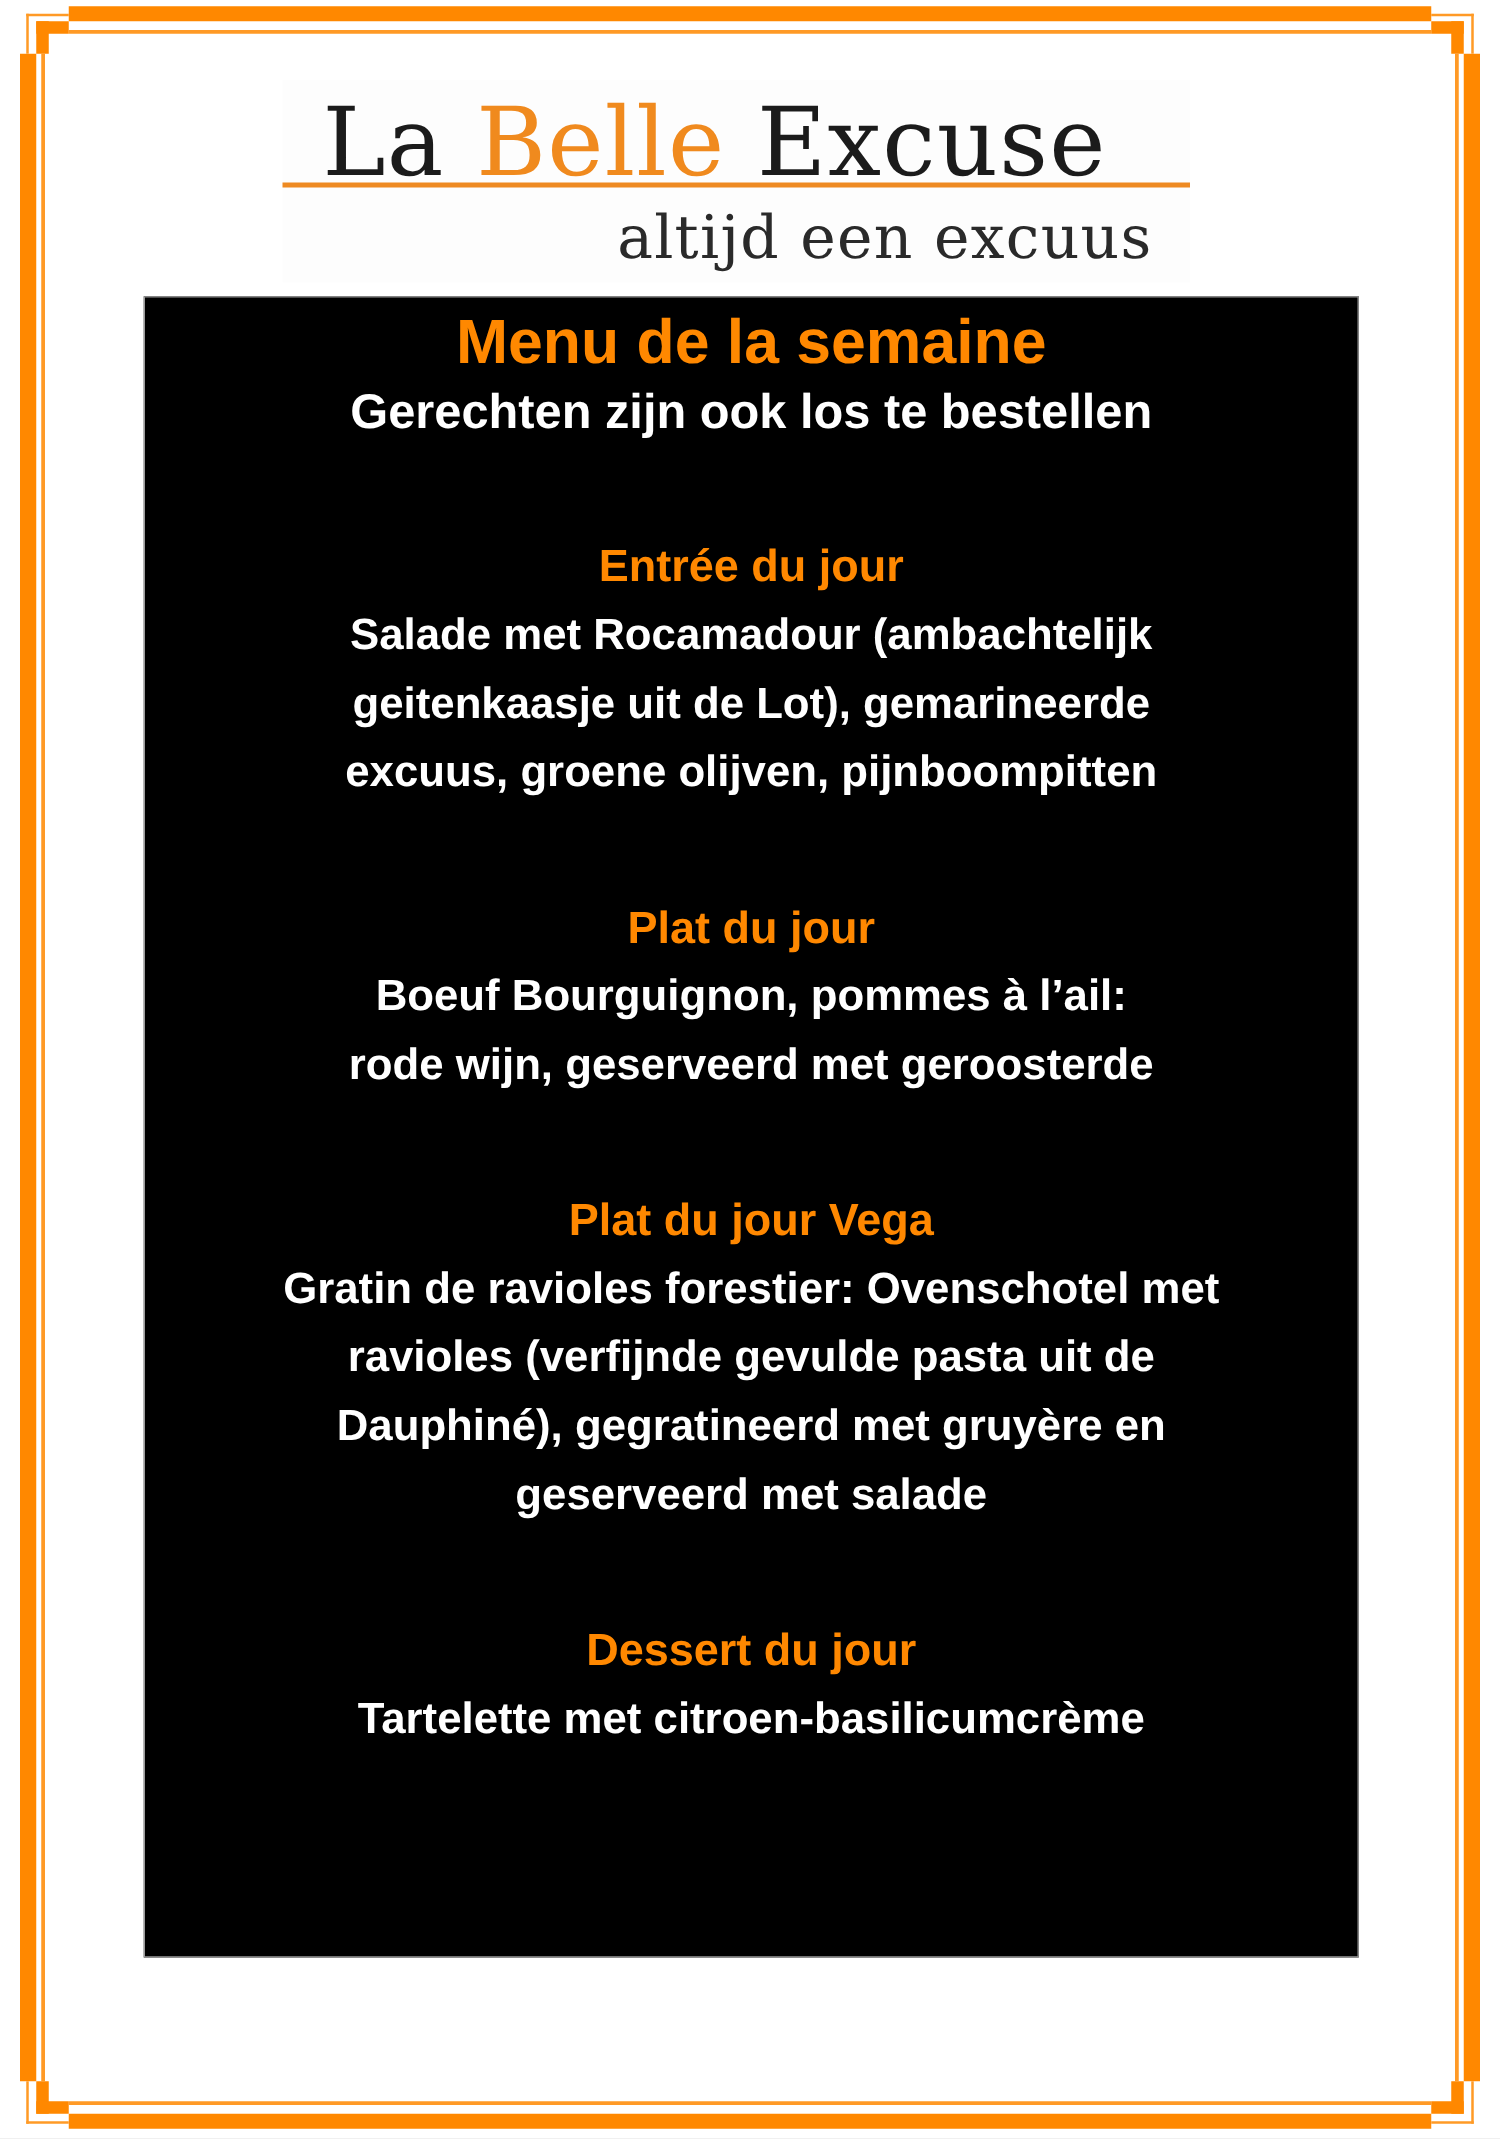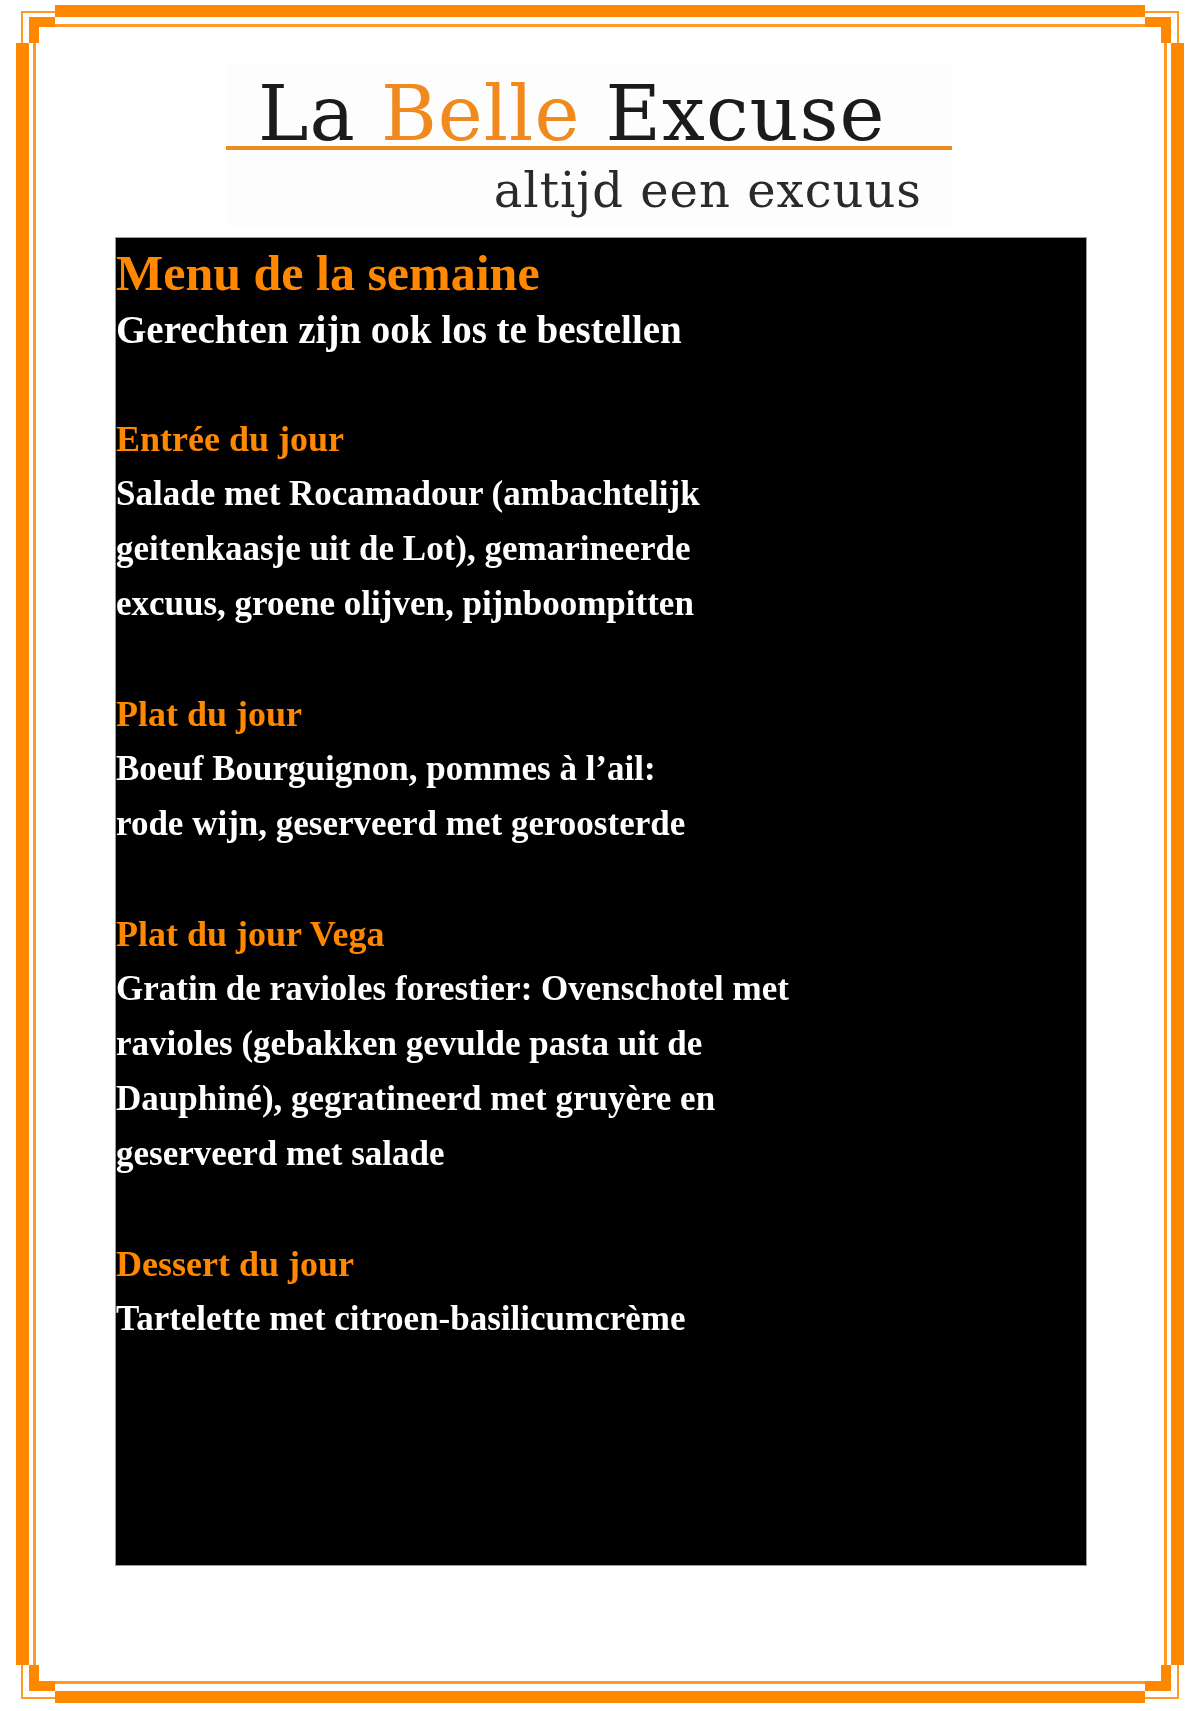--- a/index.html
+++ b/index.html
@@ -7,24 +7,24 @@
 
   .bar { position:absolute; background:#ff8800; }
   .thin { position:absolute; background:#ff9a26; }
 
   .logo { position:absolute; left:226px; top:64px; width:726px; height:162px; background:#fdfdfd; }
   .logo-title { position:absolute; left:32px; top:0px; font-family:"DejaVu Serif", serif; font-size:76px; letter-spacing:1px; color:#1b1b1b; white-space:nowrap; line-height:100px; }
   .logo-title .accent { color:#f08a1e; }
   .logo-rule { position:absolute; left:0; top:82px; width:726px; height:4px; background:#ee8a22; }
   .logo-tag { position:absolute; right:30px; top:98px; font-family:"DejaVu Serif", serif; font-size:48px; color:#2a2a2a; letter-spacing:1px; white-space:nowrap; line-height:56px; }
 
-  .board { position:absolute; left:115px; top:237px; width:972px; height:1329px; background:#000000; border:1px solid #9a9a9a; box-sizing:border-box; text-align:left; color:#ffffff; font-family:Liberation Serif, serif; }
+  .board { position:absolute; left:115px; top:237px; width:972px; height:1329px; background:#000000; border:1px solid #9a9a9a; box-sizing:border-box; text-align:center; color:#ffffff; font-family:Liberation Sans, sans-serif; }
   .board-title { color:#ff8800; font-size:50px; line-height:62px; margin-top:4px; font-weight:bold; }
   .board-sub { font-size:39px; line-height:52px; font-weight:bold; }
-  .course { margin-top:56px; }
+  .course { margin-top:70px; }
   .course-name { color:#ff8800; font-size:36px; line-height:54px; font-weight:bold; }
   .course-line { font-size:35px; line-height:55px; font-weight:bold; white-space:nowrap; }
 </style>
 </head>
 <body>
 
 <div>
 
   <div class="bar" style="left:55px; top:5px; width:1090px; height:12px;"></div>
   <div class="thin" style="left:55px; top:24px; width:1090px; height:3px;"></div>
@@ -82,21 +82,21 @@
 
   <div class="course">
     <div class="course-name">Plat du jour</div>
     <div class="course-line">Boeuf Bourguignon, pommes à l’ail:</div>
     <div class="course-line">rode wijn, geserveerd met geroosterde</div>
   </div>
 
   <div class="course">
     <div class="course-name">Plat du jour Vega</div>
     <div class="course-line">Gratin de ravioles forestier: Ovenschotel met</div>
-    <div class="course-line">ravioles (gebakken gevulde pasta uit de</div>
+    <div class="course-line">ravioles (verfijnde gevulde pasta uit de</div>
     <div class="course-line">Dauphiné), gegratineerd met gruyère en</div>
     <div class="course-line">geserveerd met salade</div>
   </div>
 
   <div class="course">
     <div class="course-name">Dessert du jour</div>
     <div class="course-line">Tartelette met citroen-basilicumcrème</div>
   </div>
 </div>
 

